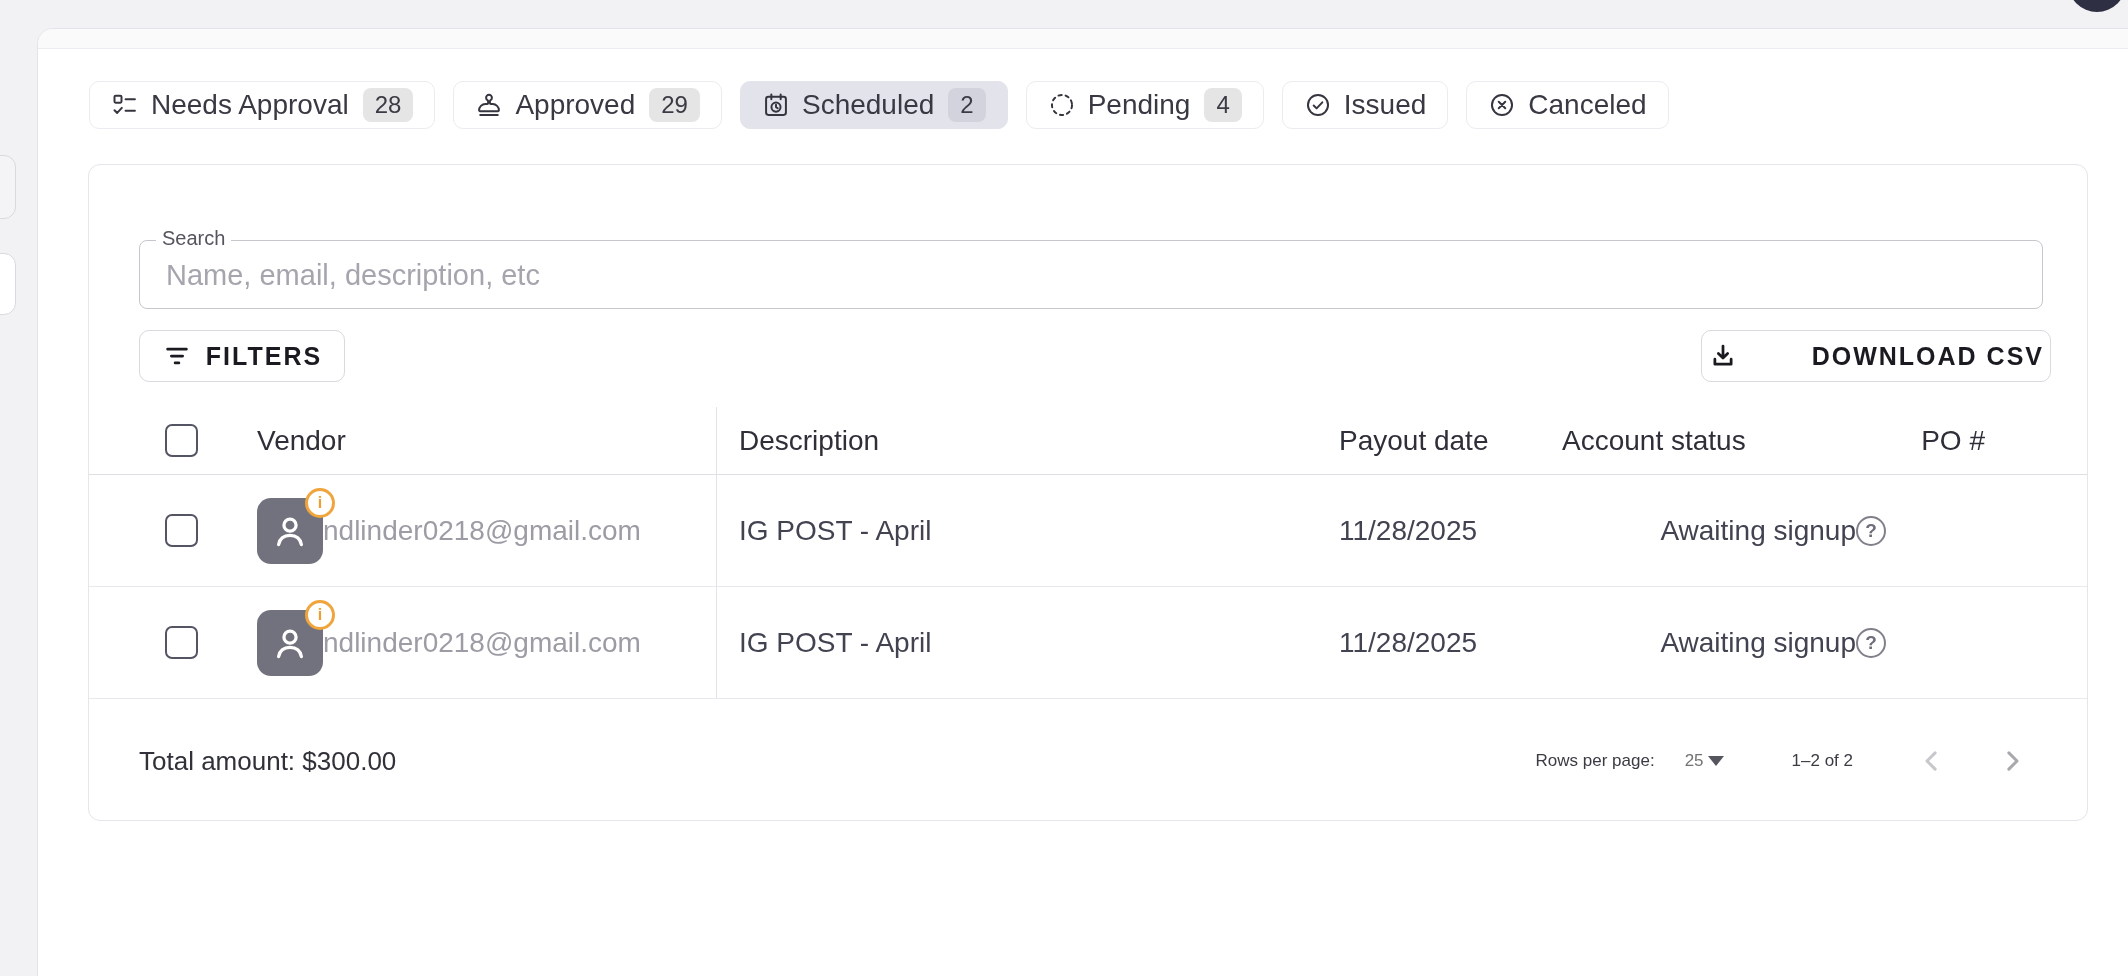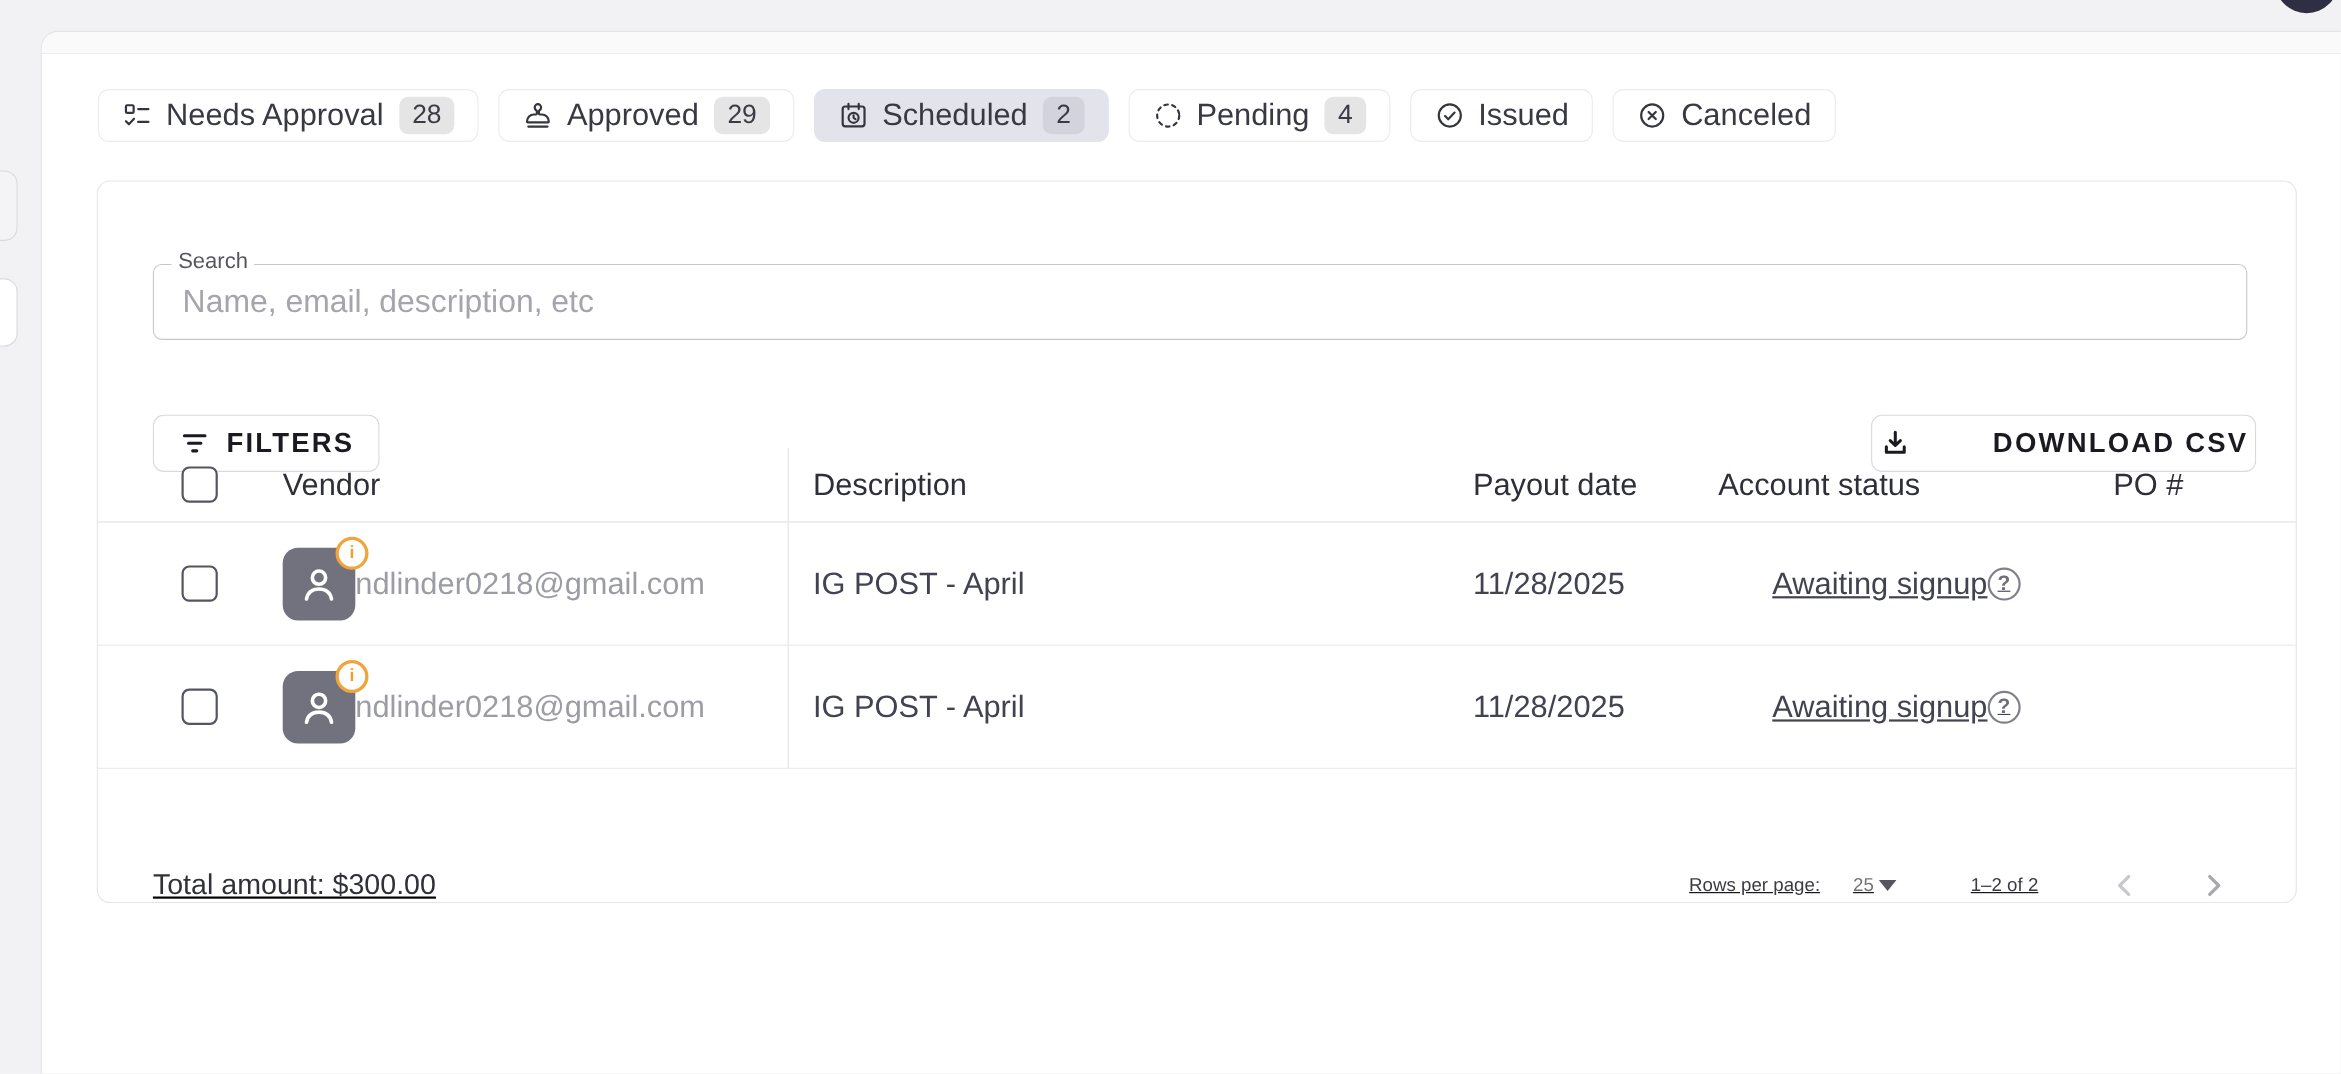--- a/index.html
+++ b/index.html
@@ -29,44 +29,44 @@
   
   .panel{position:absolute;left:50px;top:135px;width:2000px;height:657px;background:#fff;border:1px solid #e5e5ea;border-radius:12px;box-sizing:border-box;}
 
   
   .search{position:absolute;left:50px;right:44px;top:75px;height:67px;border:1.5px solid #c6c6cd;border-radius:8px;}
   .search .legend{position:absolute;top:-14px;left:16px;background:#fff;padding:0 6px;font-size:20px;color:#55555f;}
   .search input{position:absolute;left:24px;right:24px;top:0;height:100%;border:0;outline:0;font-size:29px;color:#42434d;background:transparent;font-family:inherit;width:calc(100% - 48px);}
   .search input::placeholder{color:#a5a5ae;opacity:1;}
 
   
-  .btn{position:absolute;top:165px;height:52px;display:flex;align-items:center;justify-content:center;gap:14px;background:#fff;border:1px solid #d9d9de;border-radius:10px;font-size:25px;font-weight:700;letter-spacing:2px;color:#1a1a20;cursor:pointer;box-sizing:border-box;font-family:inherit;margin-top:47px;}
+  .btn{position:absolute;top:165px;height:52px;display:flex;align-items:center;justify-content:center;gap:14px;background:#fff;border:1px solid #d9d9de;border-radius:10px;font-size:25px;font-weight:700;letter-spacing:2px;color:#1a1a20;cursor:pointer;box-sizing:border-box;font-family:inherit;}
   .btn svg{width:30px;height:30px;stroke:#1a1a20;fill:none;stroke-width:2.2;stroke-linecap:round;stroke-linejoin:round;flex:none;}
   .btn-filters{left:50px;width:206px;}
   .btn-download{right:36px;width:350px;justify-content:space-between;}
 
   
   .table{position:absolute;left:0;top:242px;right:0;display:grid;grid-template-columns:168px 460px 622px 223px 340px 1fr;}
   .cell{display:flex;align-items:center;font-size:28px;color:#424351;box-sizing:border-box;}
   .hcell{height:68px;border-bottom:1px solid #dfdfe3;color:#2e2f38;font-weight:500;}
   .bcell{height:112px;border-bottom:1px solid #e9e9ed;}
   .col-divider{border-right:1px solid #e4e4e8;}
   .cell-check{padding-left:76px;}
   .checkbox{width:29px;height:29px;border:2.5px solid #545562;border-radius:7px;background:#fff;cursor:pointer;flex:none;}
   .cell-po-h{justify-content:flex-end;padding-right:102px;}
   .vendor-cell{position:relative;}
   .avatar{position:relative;width:66px;height:66px;border-radius:14px;background:#72727e;display:flex;align-items:center;justify-content:center;flex:none;}
   .avatar svg{width:44px;height:44px;stroke:#fff;fill:none;stroke-width:1.8;stroke-linecap:round;stroke-linejoin:round;}
   .info-badge{position:absolute;top:-10px;right:-12px;width:24px;height:24px;border-radius:50%;background:#fff;border:3px solid #f0a53c;color:#ef9f32;font-size:16px;font-weight:700;display:flex;align-items:center;justify-content:center;}
   .email{color:#9c9ca5;}
-  .status-cell{justify-content:center;padding-right:16px;text-decoration:underline;}
+  .status-cell{justify-content:flex-end;padding-right:16px;}
   .help-icon{width:30px;height:30px;border:2.5px solid #80808b;border-radius:50%;color:#6e6e79;font-size:19px;font-weight:700;display:flex;align-items:center;justify-content:center;cursor:pointer;flex:none;box-sizing:border-box;}
 
   
-  .pfooter{position:absolute;left:0;right:0;top:537px;height:118px;display:flex;align-items:flex-end;padding-left:50px;box-sizing:border-box;text-decoration:underline;}
+  .pfooter{position:absolute;left:0;right:0;top:537px;height:118px;display:flex;align-items:center;padding-left:50px;box-sizing:border-box;}
   .total{font-size:26px;color:#303139;}
   .pagination{margin-left:auto;display:flex;align-items:center;margin-right:60px;font-size:17px;color:#3a3b43;}
   .rpp-label{margin-right:30px;}
   .rpp-select{display:flex;align-items:center;gap:4px;cursor:pointer;color:#737373;}
   .caret{width:0;height:0;border-left:8px solid transparent;border-right:8px solid transparent;border-top:10px solid #55555e;}
   .range{margin-left:68px;margin-right:64px;}
   .chev{width:30px;height:30px;background:none;border:0;padding:0;cursor:default;}
   .chev svg{width:30px;height:30px;fill:none;stroke-width:2.4;stroke-linecap:round;stroke-linejoin:round;display:block;}
   .chev-prev{margin-right:50px;}
   .chev-prev svg{stroke:#c8c8cc;}

